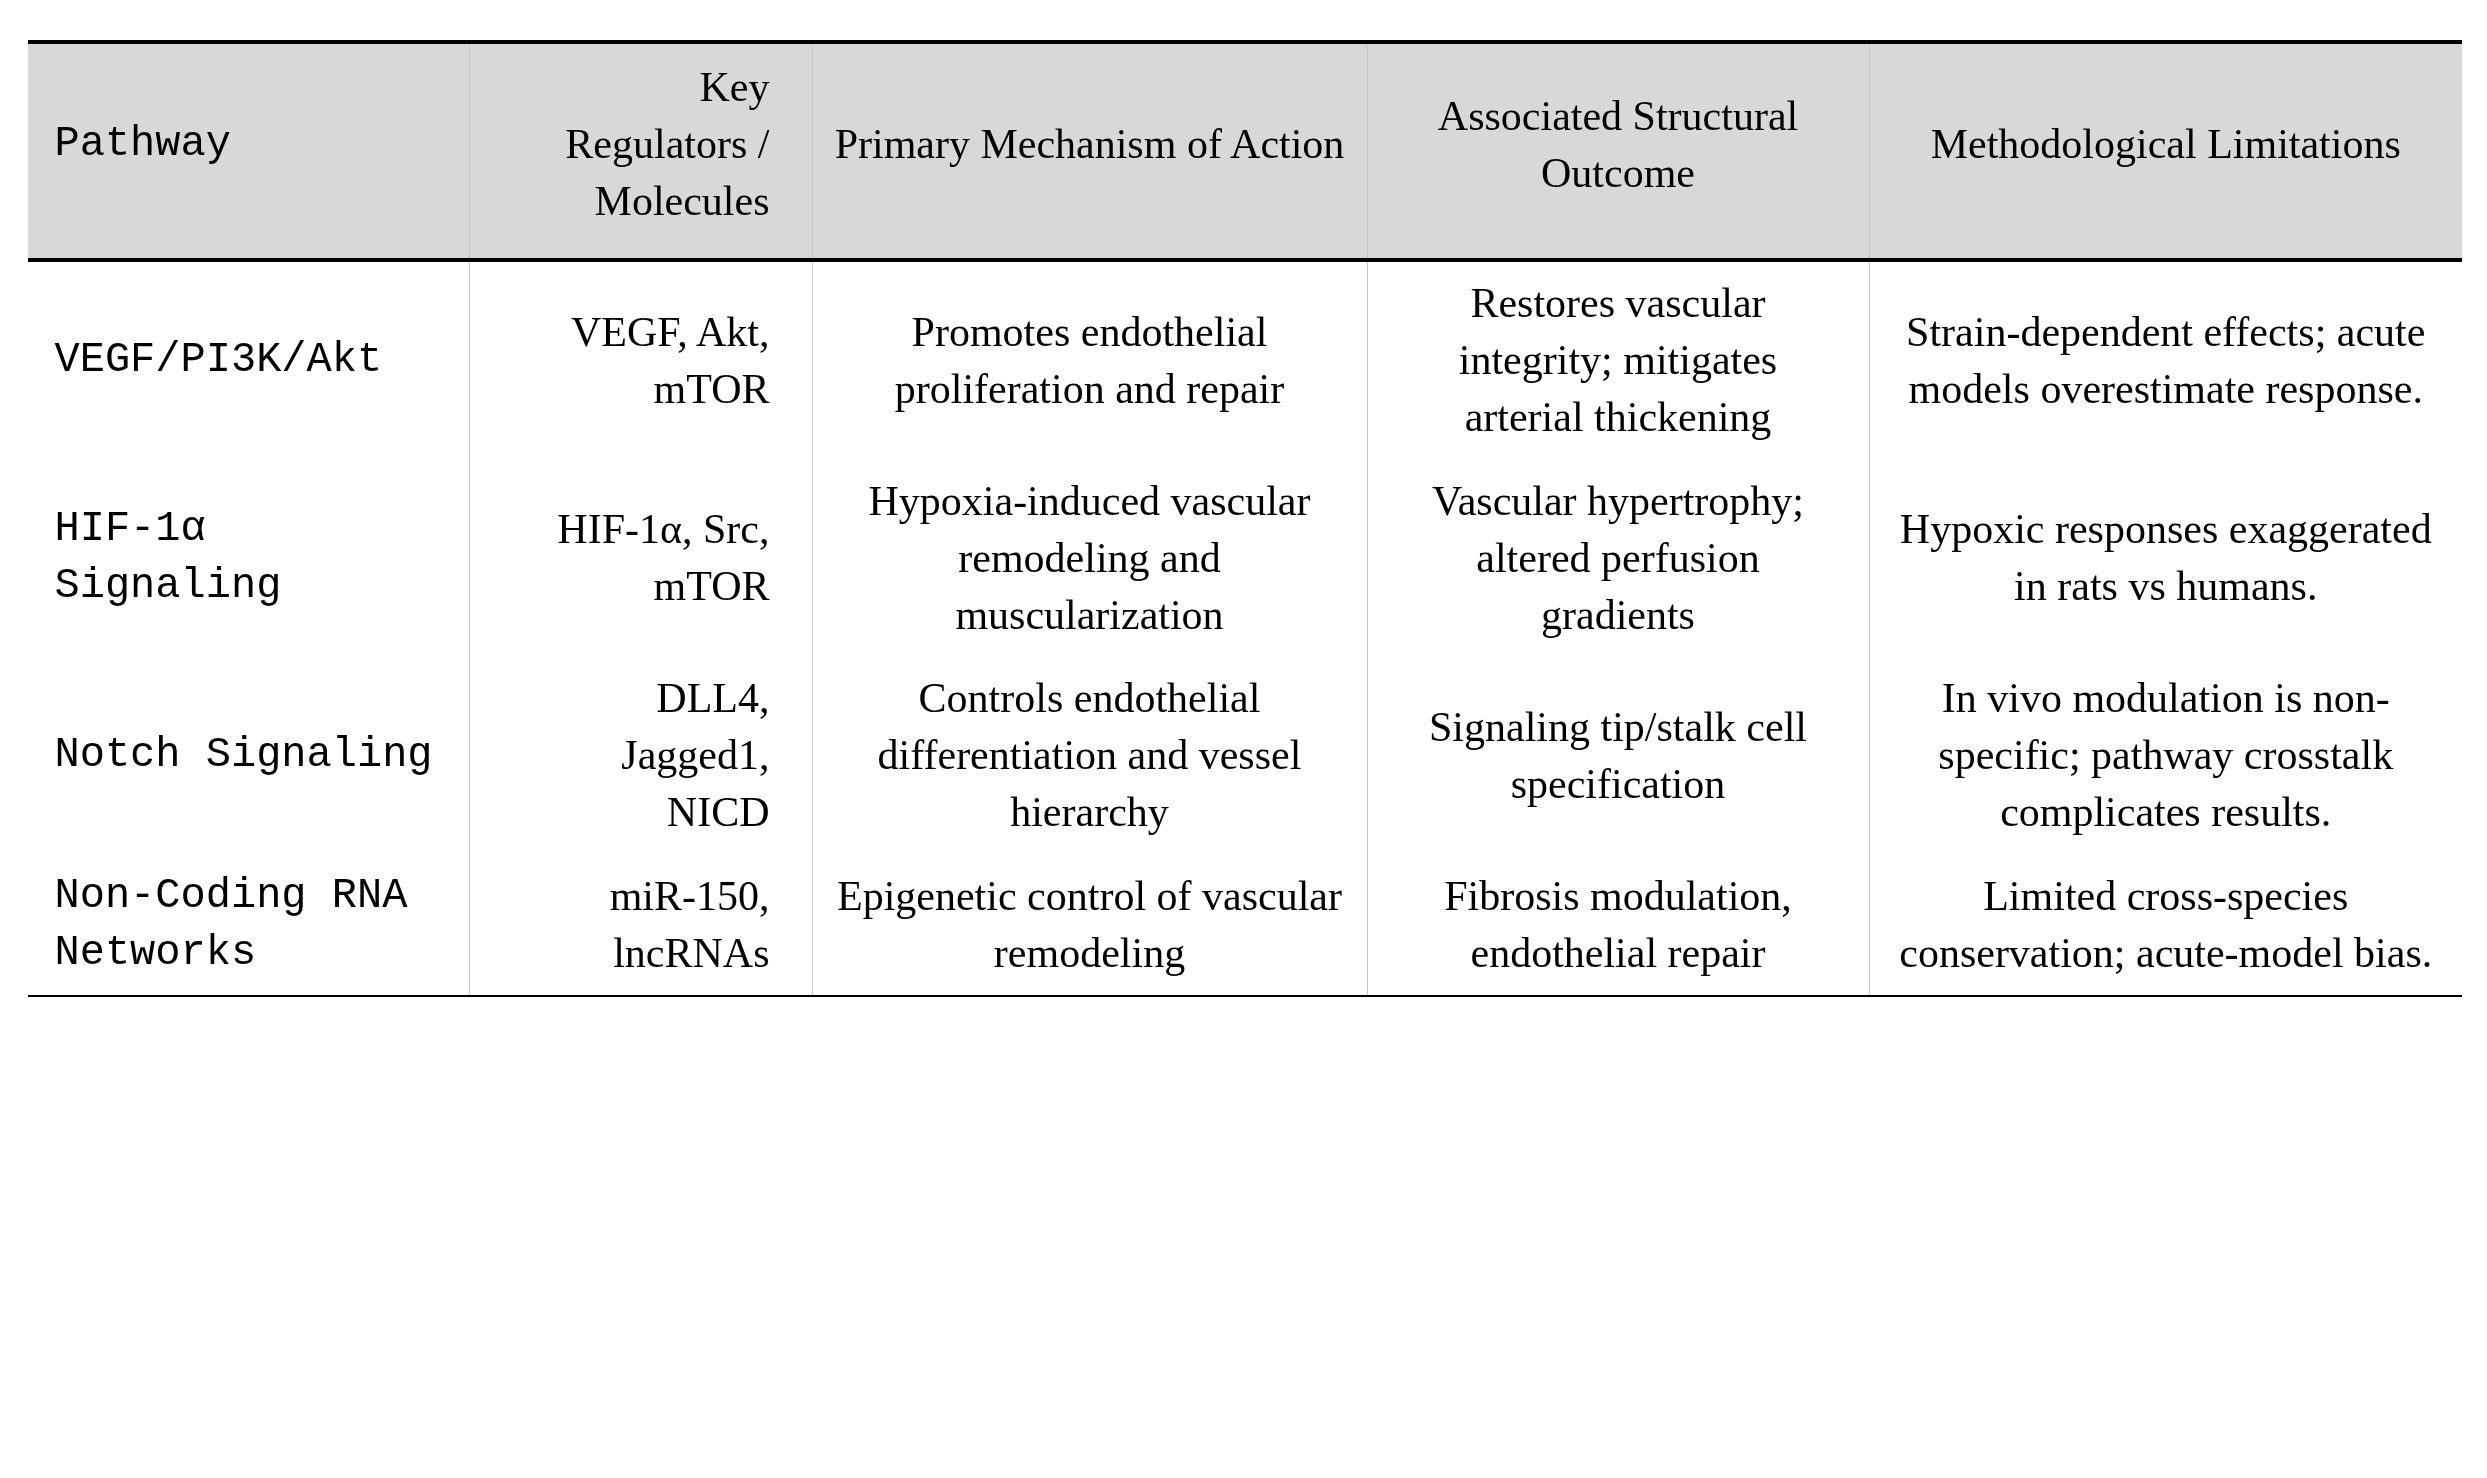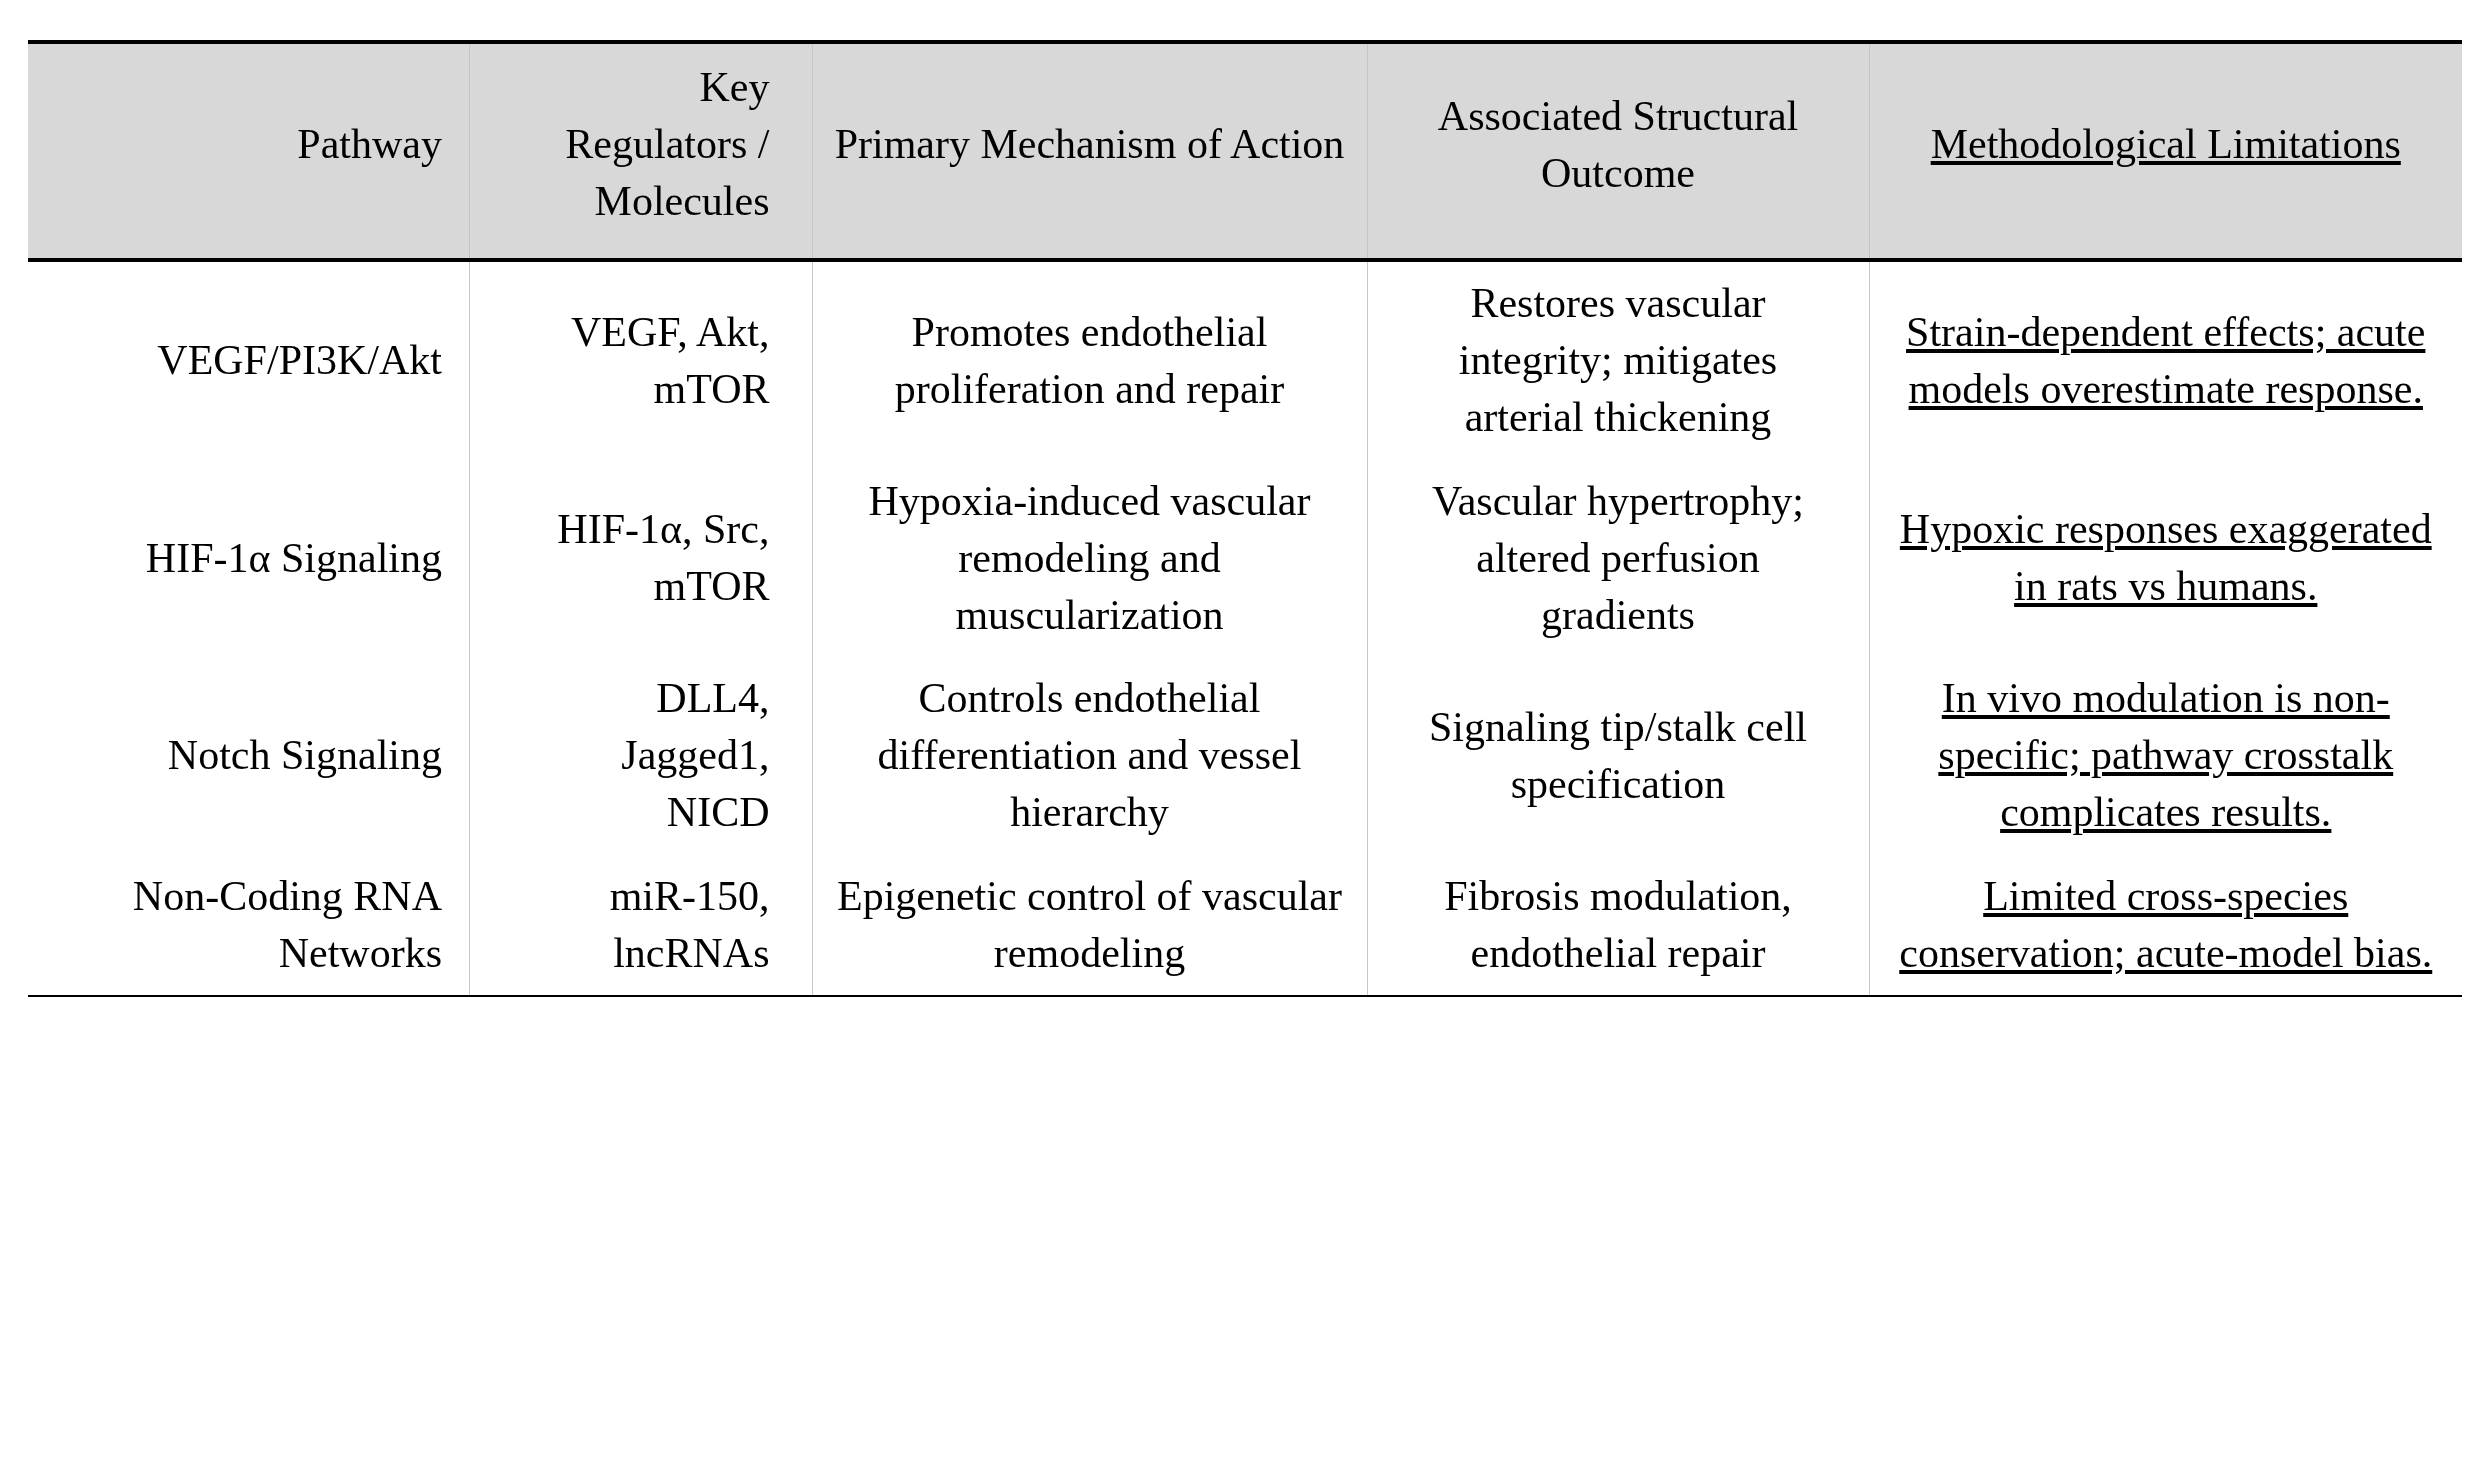--- a/index.html
+++ b/index.html
@@ -33,27 +33,28 @@
   }
   th:last-child, td:last-child { border-right: none; }
   thead th {
     background: #d8d8d8;
     font-weight: normal;
     border-bottom: 4.7px solid #000000;
     padding: 15px 19px 28px 19px;
   }
   tbody td { padding: 13.3px 23px; }
   th.col-pathway, td.col-pathway {
-    text-align: right;
+    text-align: left;
     padding-left: 26.5px;
     padding-right: 26.5px;
+    font-family: Liberation Mono, monospace;
   }
   th.col-regulators, td.col-regulators { padding-left: 42px; padding-right: 42px; text-align: right; }
   th.col-outcome,    td.col-outcome    { padding-left: 52px; padding-right: 52px; }
-  th.col-limitations,td.col-limitations{ padding-left: 28px; padding-right: 28px; text-decoration: underline; }
+  th.col-limitations,td.col-limitations{ padding-left: 28px; padding-right: 28px; }
 </style>
 </head>
 <body>
 
 <div class="table-wrap">
   <table class="pathway-table">
     <colgroup>
       <col style="width:441px">
       <col style="width:343px">
       <col style="width:555px">

